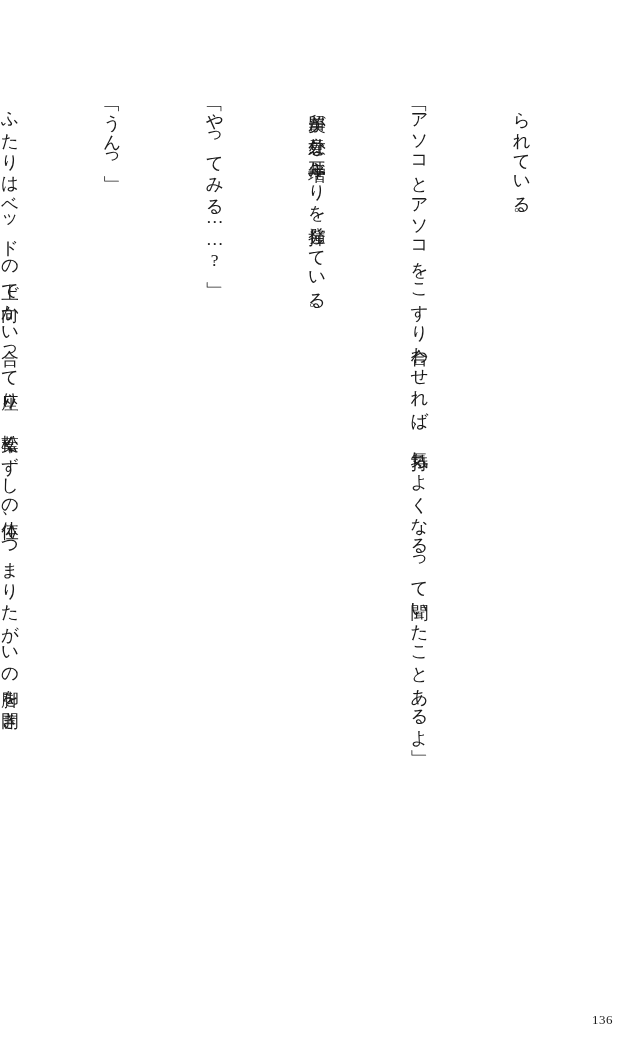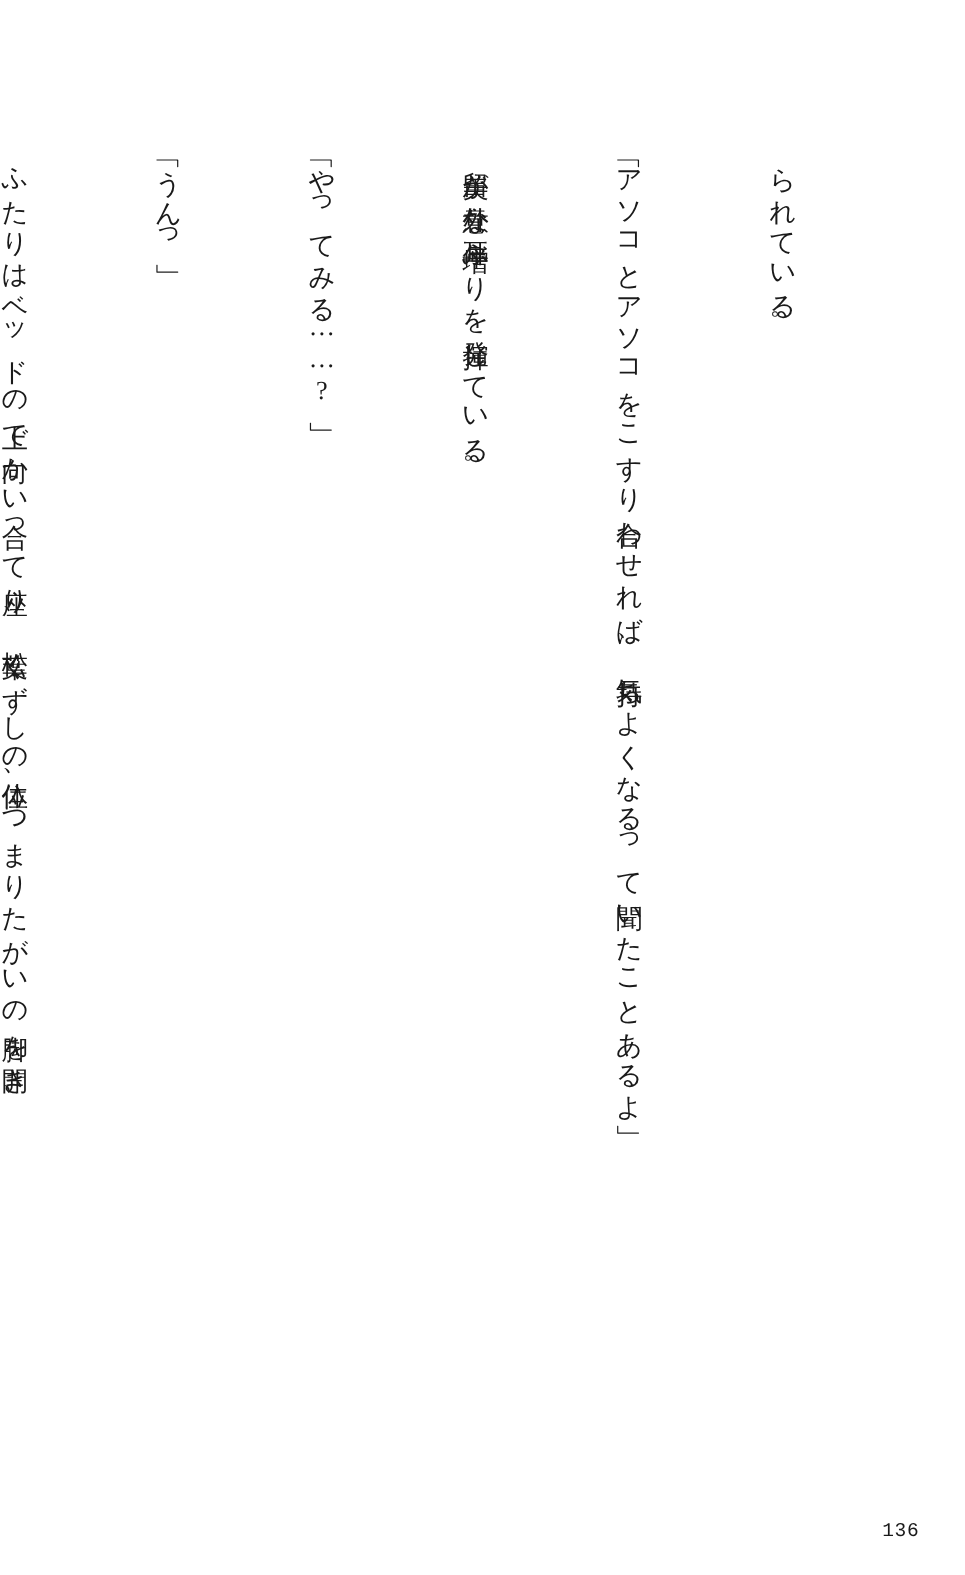--- a/index.html
+++ b/index.html
@@ -45,21 +45,21 @@
     margin: 0;
     padding: 0;
     font-size: 17.5px;
   }
 
   #page-number {
     position: absolute;
     right: 30px;
     bottom: 22px;
     font-size: 13px;
-    font-family: Liberation Mono, monospace;
+    font-family: Liberation Serif, serif;
     color: #1a1a1a;
     letter-spacing: 0.5px;
   }
 </style>
 </head>
 <body>
 
 <div id="page">
 
   <div id="text-block">

